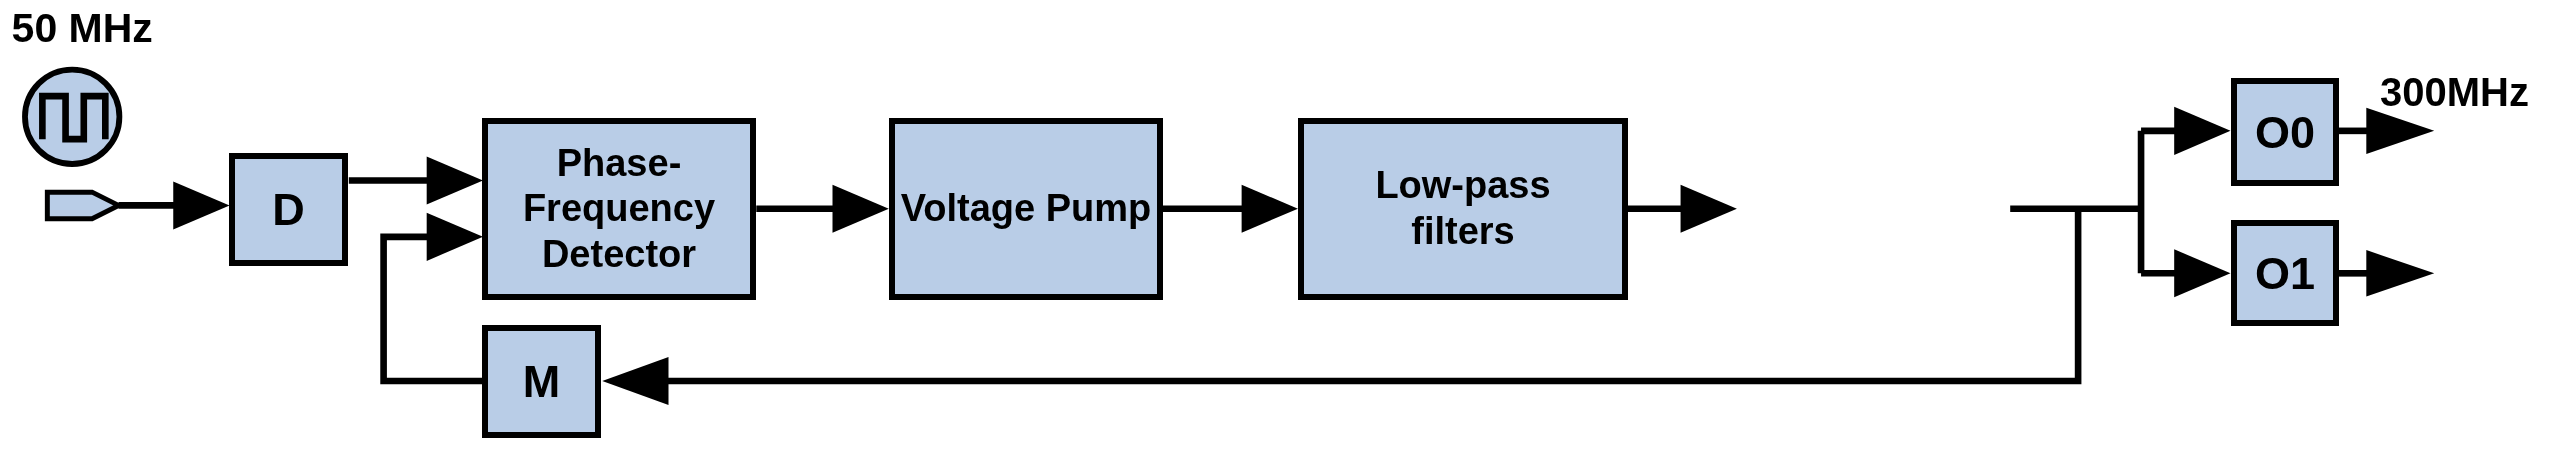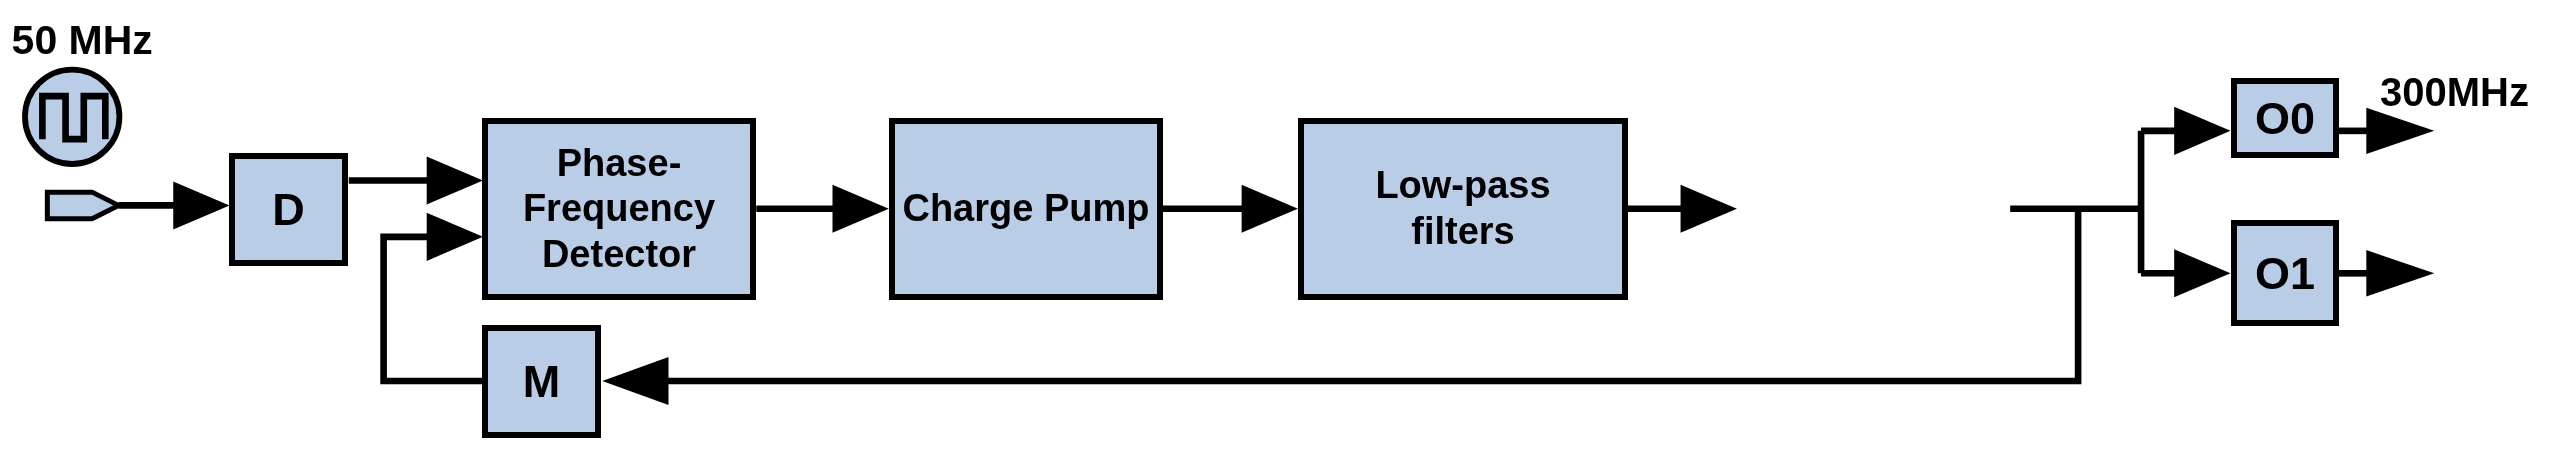--- a/index.html
+++ b/index.html
@@ -68,37 +68,37 @@
     <polygon class="arrow" points="1072,252 1004,223 1004,281"></polygon>
     <polygon class="arrow" points="1566,252 1498,223 1498,281"></polygon>
     <polygon class="arrow" points="2096,252 2028,223 2028,281"></polygon>
     <polygon class="arrow" points="2692,158 2624,129 2624,187"></polygon>
     <polygon class="arrow" points="2692,330 2624,301 2624,359"></polygon>
     <polygon class="arrow" points="726,460 806,431 806,489"></polygon>
     <polygon class="arrow" points="2938,158 2856,130 2856,186"></polygon>
     <polygon class="arrow" points="2938,330 2856,302 2856,358"></polygon>
   </svg>
 
-  <div class="text-label src-label" style="left:11.6px;top:5px;margin-top:12px;">50 MHz</div>
+  <div class="text-label src-label" style="left:11.6px;top:5px;">50 MHz</div>
 
   <div class="block sm" style="left:229px;top:153px;width:119px;height:113px;">D</div>
 
   <div class="block lg" style="left:482px;top:118px;width:274px;height:182px;">Phase-
 Frequency
 Detector</div>
 
-  <div class="block lg" style="left:889px;top:118px;width:274px;height:182px;">Charge Pump</div>
+  <div class="block lg" style="left:889px;top:118px;width:274px;height:182px;">Voltage Pump</div>
 
   <div class="block lg" style="left:1298px;top:118px;width:330px;height:182px;">Low-pass
 filters</div>
 
 
   <div class="block sm" style="left:482px;top:325px;width:119px;height:113px;">M</div>
 
-  <div class="block sm" style="left:2231px;top:78px;width:108px;height:80px;">O0</div>
+  <div class="block sm" style="left:2231px;top:78px;width:108px;height:108px;">O0</div>
 
   <div class="block sm" style="left:2231px;top:220px;width:108px;height:106px;">O1</div>
 
   <div class="text-label freq-label" style="left:2380px;top:70px;text-align:right;">300MHz</div>
 
 
 </div>
 
 
 </body></html>

